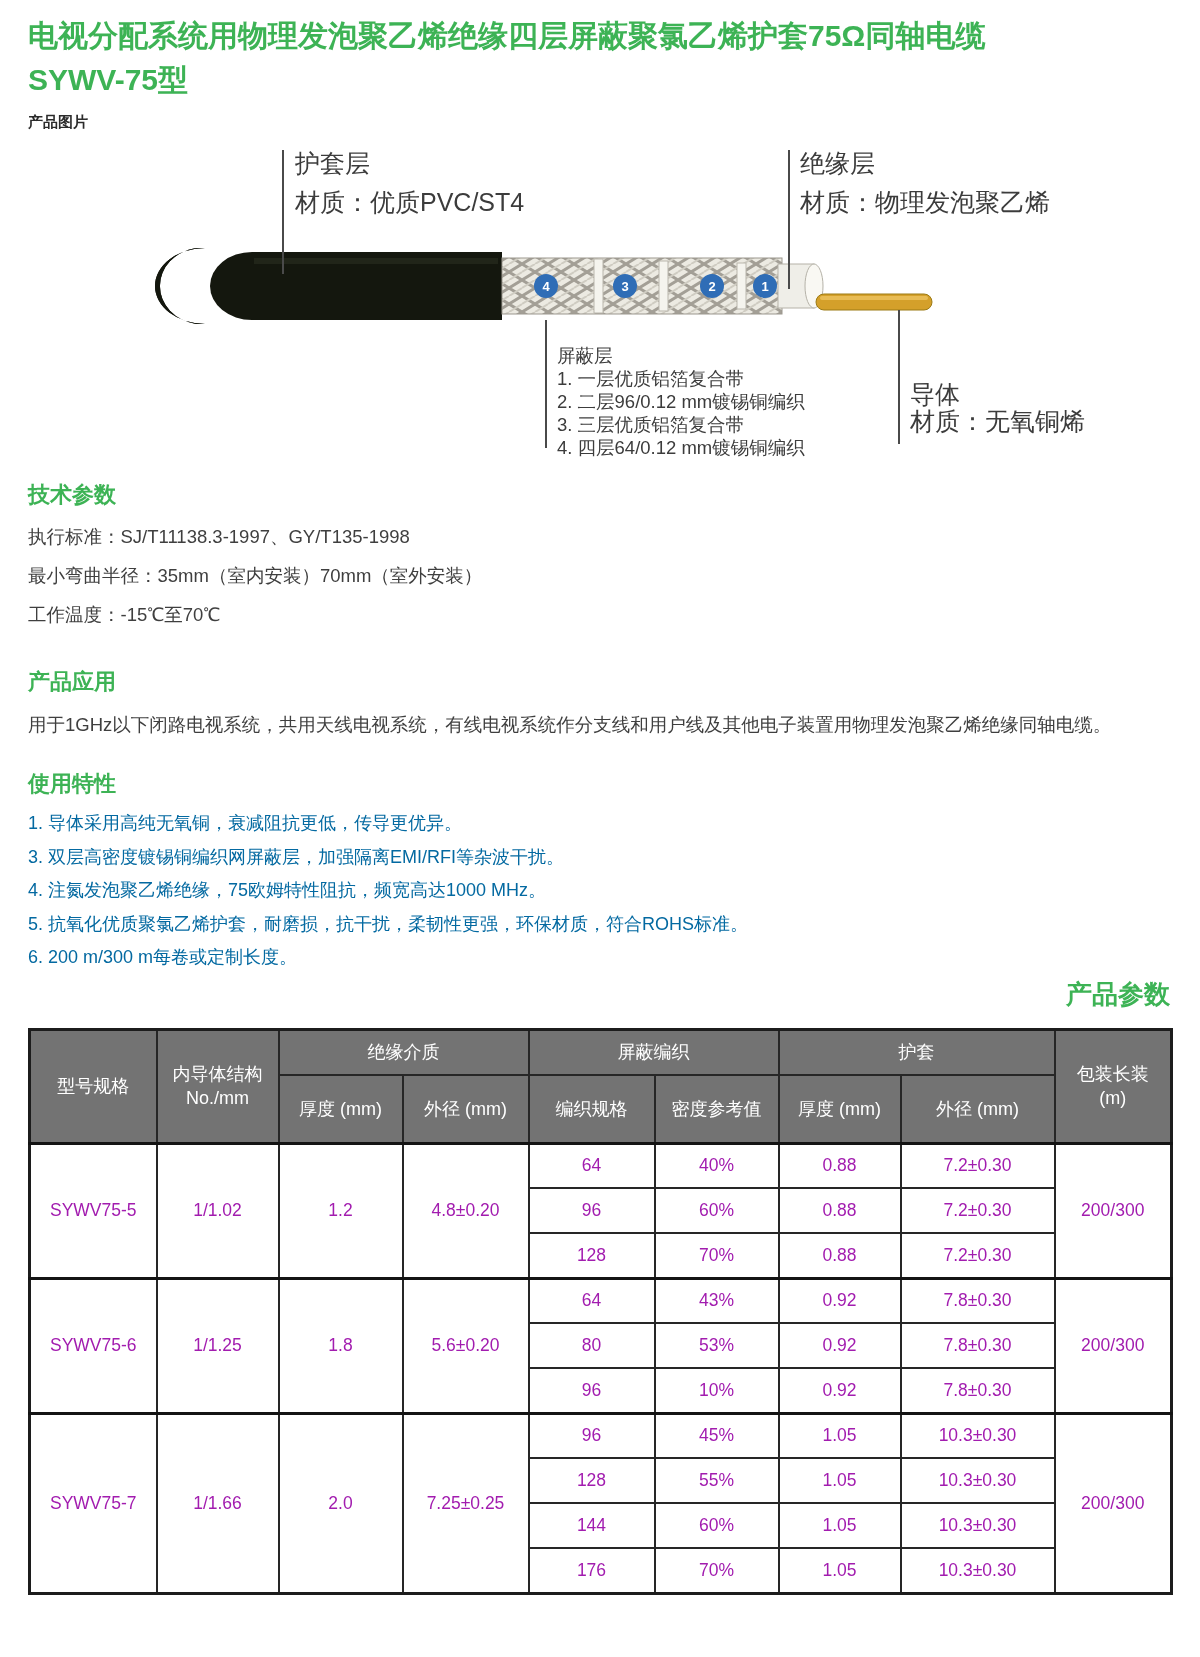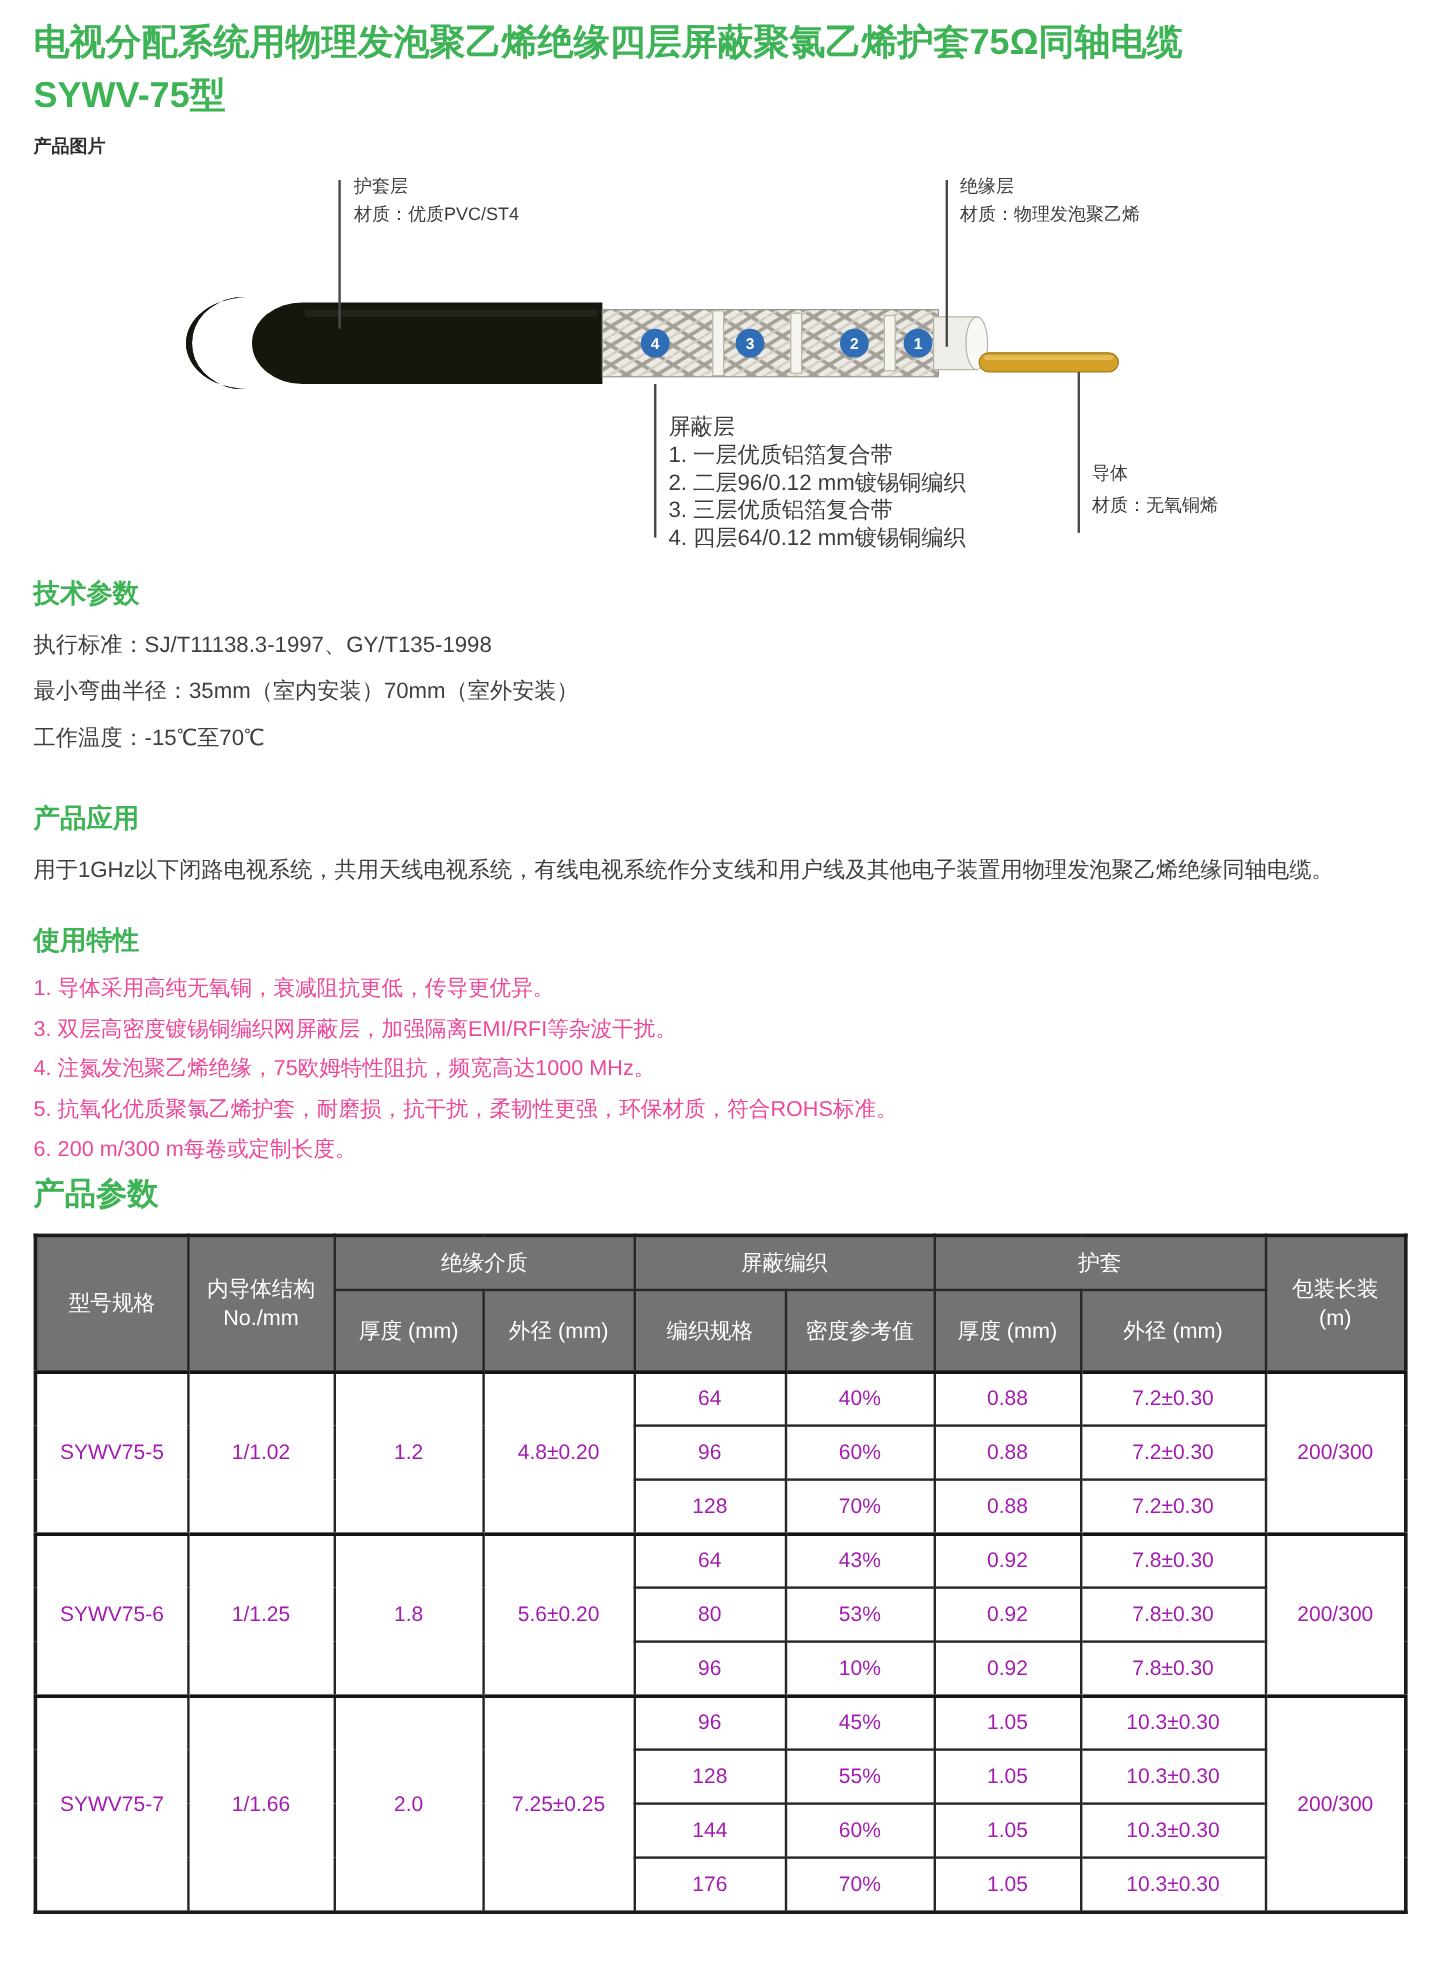--- a/index.html
+++ b/index.html
@@ -7,35 +7,35 @@
   body{width:1200px;font-family:"Liberation Sans",sans-serif;color:#3a3a3a}
   .page{position:relative;width:1124px;min-height:1657px;padding:14px 28px 20px 28px;background:#fff}
 
   .title{color:#3db355;font-size:30px;font-weight:700;line-height:1.45;white-space:pre-line}
   .subhead{margin-top:12px;font-size:15px;color:#2b2b2b;font-weight:700}
 
   
   .diagram{position:relative;height:332px;margin-top:4px}
   .diagram svg{position:absolute;left:0;top:0}
   .leader{position:absolute;width:2px;background:#4a4a4a}
-  .callout{position:absolute;font-size:15px;color:#3c3c3c;line-height:1.55;white-space:nowrap}
+  .callout{position:absolute;font-size:25px;color:#3c3c3c;line-height:1.55;white-space:nowrap}
   .callout .cl-line{display:block}
   .shield-callout{line-height:23px;font-size:18.5px}
   .conductor-callout{line-height:27px}
 
   h2.sec{color:#3db355;font-size:22px;font-weight:700;margin-top:12px}
   .techline{font-size:18.5px;margin-top:14px;color:#3f3f3f}
   h2.sec.app{margin-top:40px}
   .apptext{margin-top:10px;font-size:18.5px;line-height:36px;width:1142px;color:#3f3f3f}
   h2.sec.feat{margin-top:26px}
   .featlist{margin-top:8px}
-  .featitem{font-size:18px;line-height:33.5px;color:#ec4899}
+  .featitem{font-size:18px;line-height:33.5px;color:#0369a1}
 
   
-  .table-title{margin-top:2px;width:1142px;text-align:left;color:#3db355;font-size:26px;font-weight:700}
+  .table-title{margin-top:2px;width:1142px;text-align:right;color:#3db355;font-size:26px;font-weight:700}
   table.ptable{border-collapse:collapse;table-layout:fixed;width:1142px;margin-top:16px;border:3px solid #1c1c1c}
   .ptable th,.ptable td{border:2px solid #262626;text-align:center;vertical-align:middle}
   .ptable th{background:#737373;color:#ffffff;font-size:18px;font-weight:400;white-space:pre-line;line-height:1.35}
   .ptable td{font-size:17.5px;color:#a21caf;background:#fff}
   tr.hrow1{height:46px}
   tr.hrow2{height:68px}
   tbody tr{height:45px}
   tbody tr.group-start td{border-top:3px solid #141414}
 </style>
 </head>

